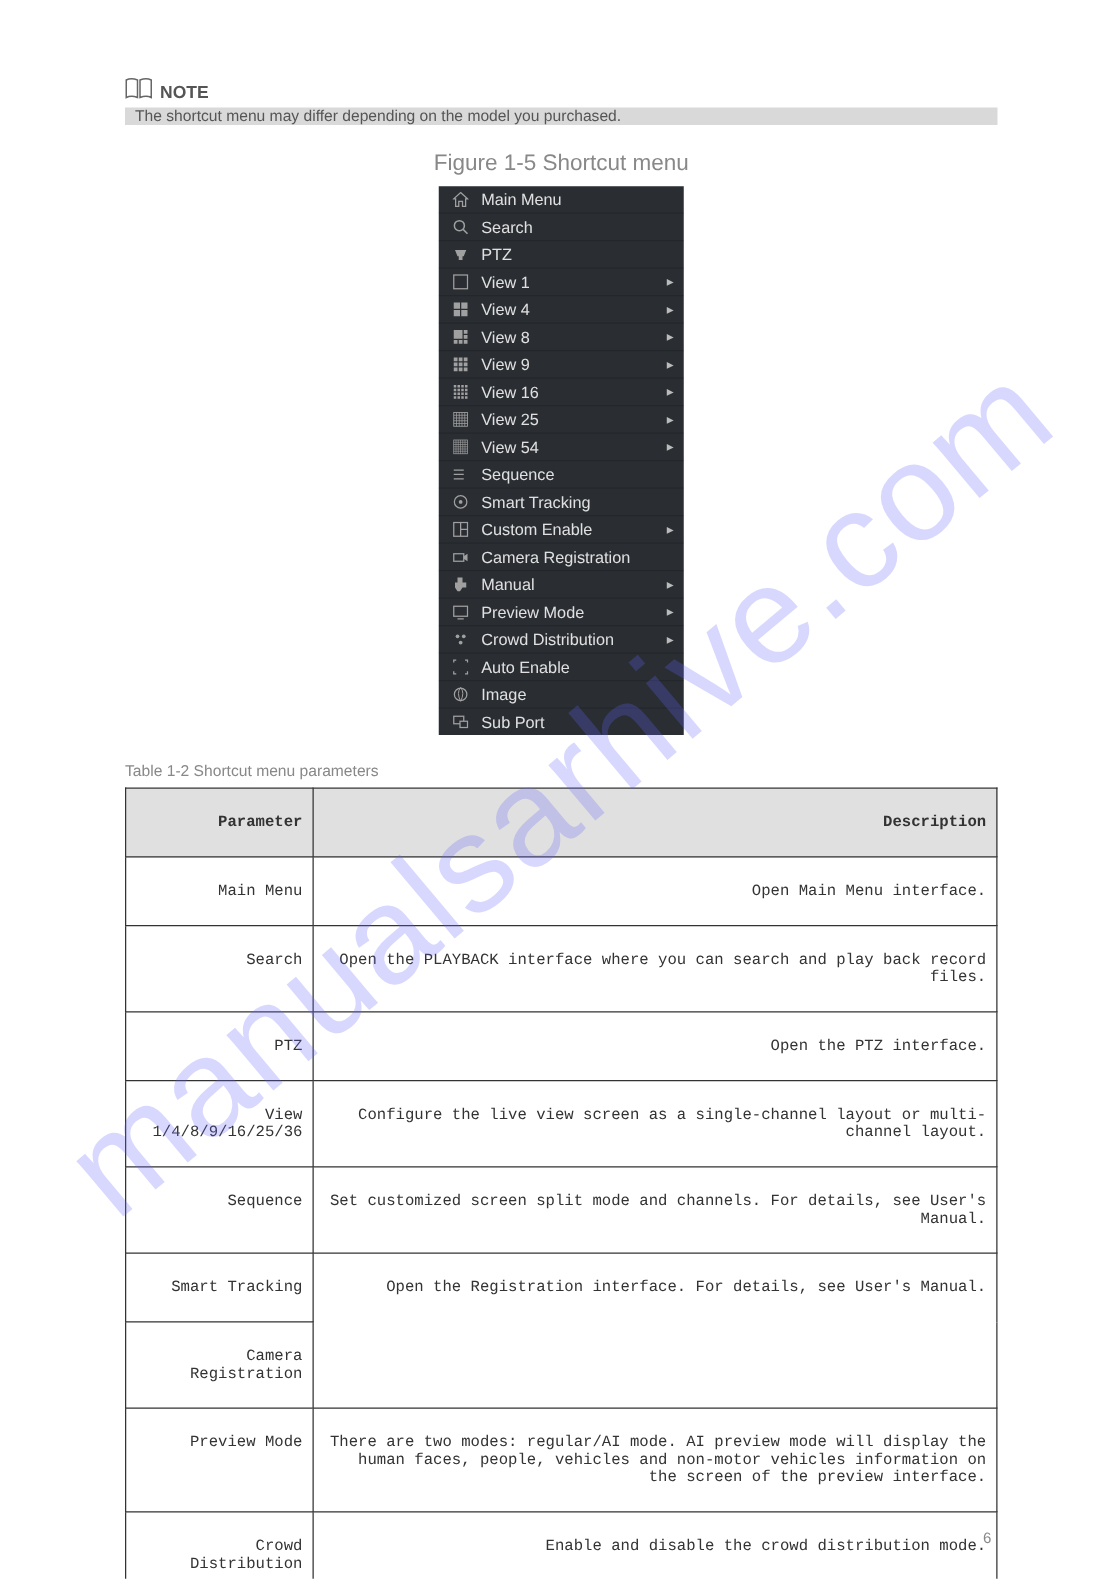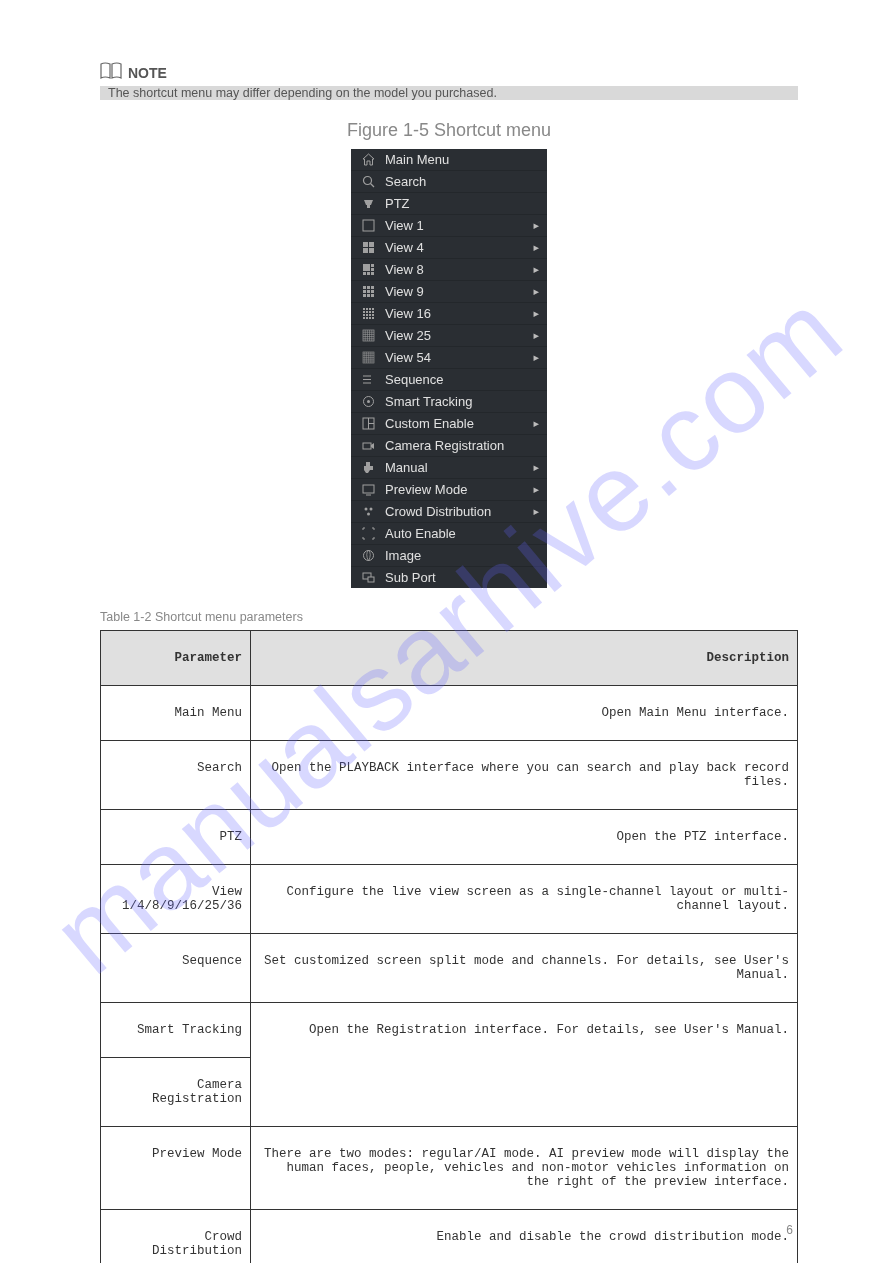--- a/index.html
+++ b/index.html
@@ -383,21 +383,21 @@
       </tr>
     <tr>
         <td>Smart Tracking</td>
         <td rowspan="2">Open the Registration interface. For details, see User's Manual.</td>
       </tr>
     <tr>
         <td>Camera Registration</td>
       </tr>
     <tr>
         <td>Preview Mode</td>
-        <td>There are two modes: regular/AI mode. AI preview mode will display the human faces, people, vehicles and non-motor vehicles information on the right of the preview interface.</td>
+        <td>There are two modes: regular/AI mode. AI preview mode will display the human faces, people, vehicles and non-motor vehicles information on the screen of the preview interface.</td>
       </tr>
     <tr>
         <td>Crowd Distribution</td>
         <td>Enable and disable the crowd distribution mode.</td>
       </tr>
   </tbody>
 </table>
 
 <div class="page-num">6</div>
 

